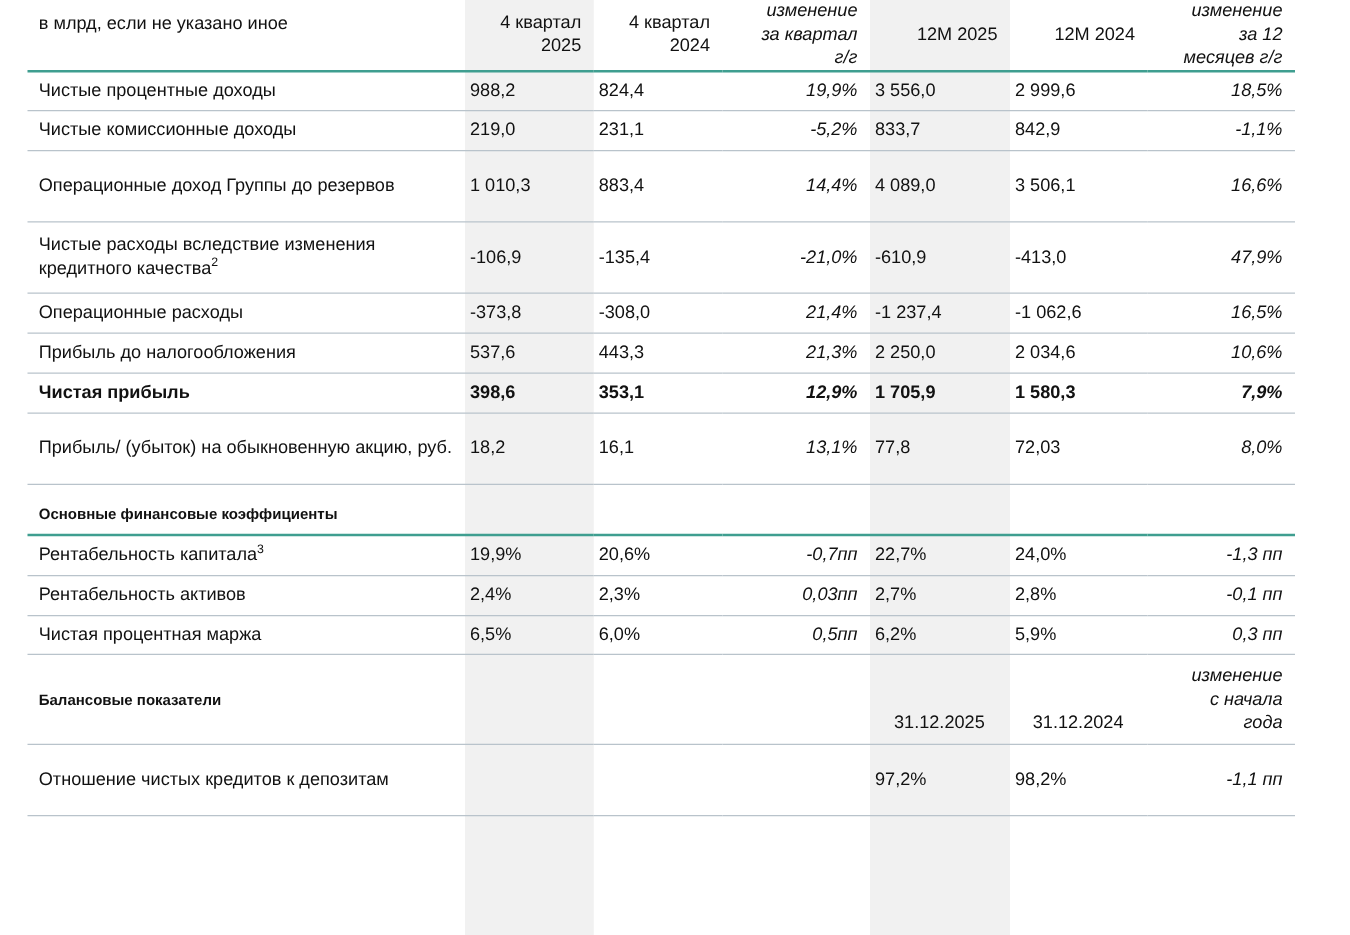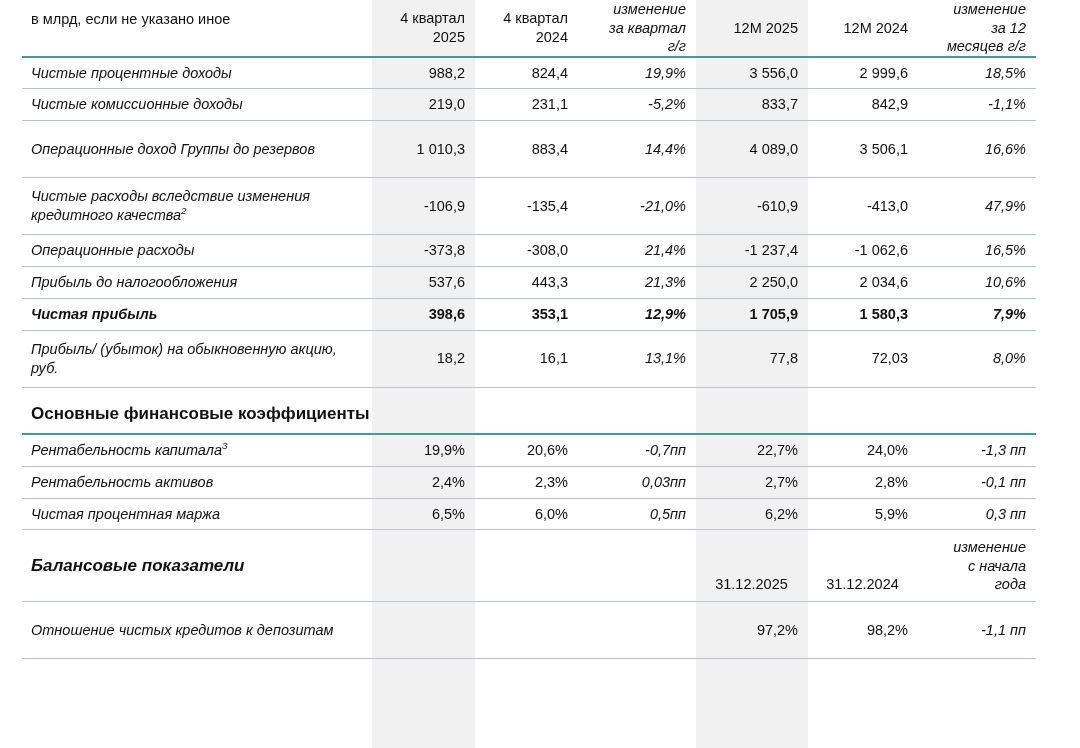--- a/index.html
+++ b/index.html
@@ -84,63 +84,61 @@
   tr.teal-top > td { border-bottom: 2.5px solid #3f9e90; }
 
   
   tbody tr.data > td {
     border-bottom: 1px solid #b9c3cb;
     line-height: 1.3;
   }
   td.lbl {
     text-align: left;
     padding: 6px 9px 6px 9px !important;
-    font-style: italic;
   }
   td.num {
-    text-align: right;
     padding: 6px 10px 6px 4px !important;
     white-space: nowrap;
   }
   td.chg {
     text-align: right;
     padding: 6px 10px 6px 4px !important;
     font-style: italic;
     white-space: nowrap;
   }
   tr.bold > td { font-weight: bold; }
 
   
   tr.h2 > td { height: 44px; }
   tr.h3 > td { height: 62px; }
   tr.h1 > td { height: 17px; }
 
   
   tr.section > td {
     padding: 16px 9px 9px 9px !important;
     font-weight: bold;
-    font-size: 17px;
+    font-size: 12px;
     border-bottom: none;
   }
   tr.section-rule > td {
     height: 0;
     border-bottom: 2.5px solid #3f9e90;
     padding: 0 !important;
   }
   
   tr.bal-head > td {
     border-bottom: 1px solid #b9c3cb;
     vertical-align: bottom;
     padding: 8px 10px 7px 9px !important;
     line-height: 1.28;
   }
   tr.bal-head > td.lbl {
     font-weight: bold;
     vertical-align: middle;
-    font-size: 17px;
+    font-size: 12px;
   }
   tr.bal-head > td.num { text-align: center; }
   tr.bal-head > td.chg { text-align: right; font-style: italic; }
 
   sup {
     font-size: 0.68em;
     vertical-align: super;
     line-height: 0;
   }
 </style>

